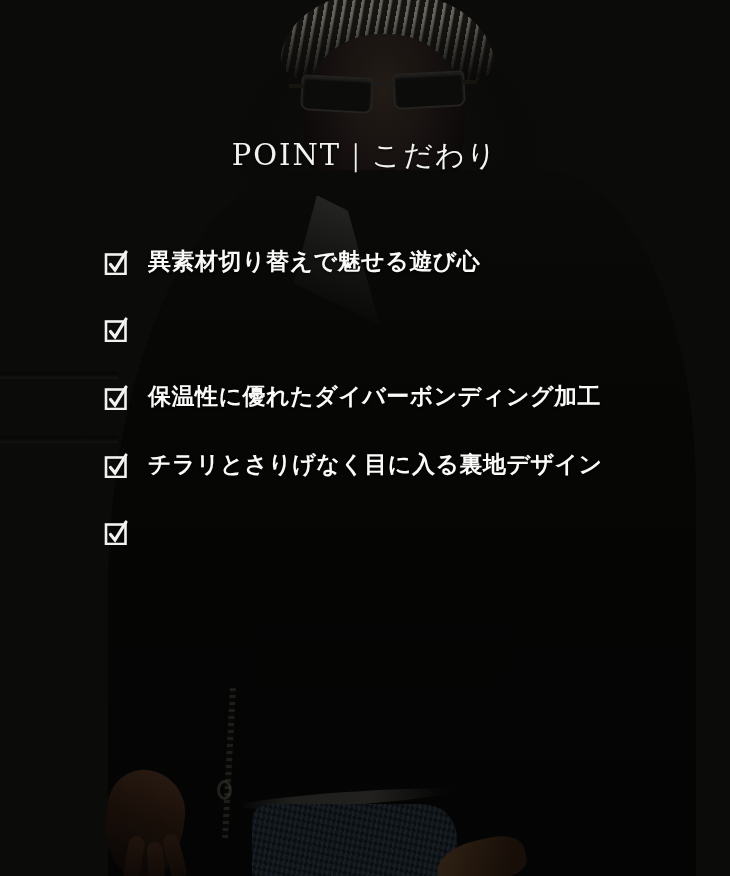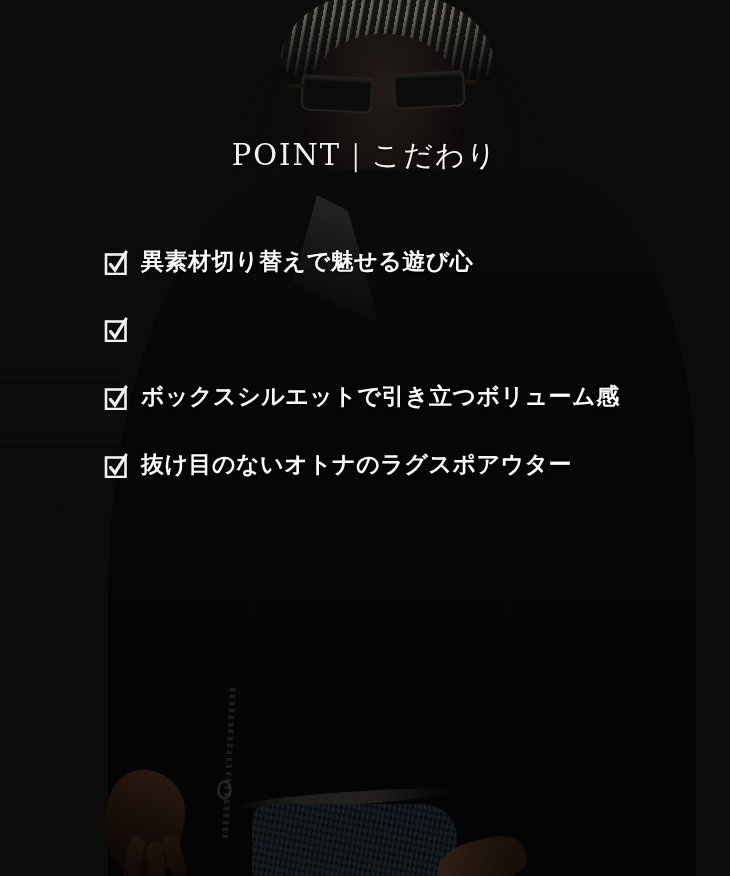--- a/index.html
+++ b/index.html
@@ -79,21 +79,21 @@
     background:linear-gradient(120deg,#2e2013 10%,#170e08 80%);}
 
   .vignette{inset:0;
     background:radial-gradient(ellipse 85% 70% at 50% 42%,transparent 52%,rgba(0,0,0,.5) 100%);}
 
   
   .title{left:0;top:136px;width:730px;margin:0;text-align:center;
     font-size:29px;font-weight:400;letter-spacing:2px;color:#f2f2f1;
     text-shadow:0 1px 3px rgba(0,0,0,.8);}
   .checklist{left:104px;top:228px;width:600px;margin:0;padding:0;list-style:none;}
-  .checklist li{position:relative;display:flex;align-items:center;gap:11px;
+  .checklist li{position:relative;display:flex;align-items:center;gap:18px;
     height:67.6px;}
   .checklist li .cb{position:relative;width:26px;height:26px;flex:0 0 26px;}
   .checklist li .cb svg{position:absolute;left:0;top:0;}
   .checklist li .txt{position:relative;font-size:23px;font-weight:700;
     letter-spacing:.5px;color:#fafaf9;white-space:nowrap;
     text-shadow:0 1px 3px rgba(0,0,0,.85);}
 </style>
 </head>
 <body>
 
@@ -154,26 +154,34 @@
         </svg>
       </span>
     </li>
     <li>
       <span class="cb">
         <svg width="26" height="26" viewBox="0 0 26 26">
           <rect x="2" y="5.5" width="19.5" height="19.5" fill="none" stroke="#f2f2f0" stroke-width="2.6"></rect>
           <path d="M6.5 15.5 L11 21 L22 3" fill="none" stroke="#f2f2f0" stroke-width="3.2" stroke-linecap="round"></path>
         </svg>
       </span>
-      <span class="txt">ボックスシルエットで引き立つボリューム感</span>
+      <span class="txt">保温性に優れたダイバーボンディング加工</span>
     </li>
     <li>
       <span class="cb">
         <svg width="26" height="26" viewBox="0 0 26 26">
           <rect x="2" y="5.5" width="19.5" height="19.5" fill="none" stroke="#f2f2f0" stroke-width="2.6"></rect>
           <path d="M6.5 15.5 L11 21 L22 3" fill="none" stroke="#f2f2f0" stroke-width="3.2" stroke-linecap="round"></path>
         </svg>
       </span>
-      <span class="txt">抜け目のないオトナのラグスポアウター</span>
+      <span class="txt">チラリとさりげなく目に入る裏地デザイン</span>
+    </li>
+    <li>
+      <span class="cb">
+        <svg width="26" height="26" viewBox="0 0 26 26">
+          <rect x="2" y="5.5" width="19.5" height="19.5" fill="none" stroke="#f2f2f0" stroke-width="2.6"></rect>
+          <path d="M6.5 15.5 L11 21 L22 3" fill="none" stroke="#f2f2f0" stroke-width="3.2" stroke-linecap="round"></path>
+        </svg>
+      </span>
     </li>
   </ul>
 
 </div>
 
 </body></html>

